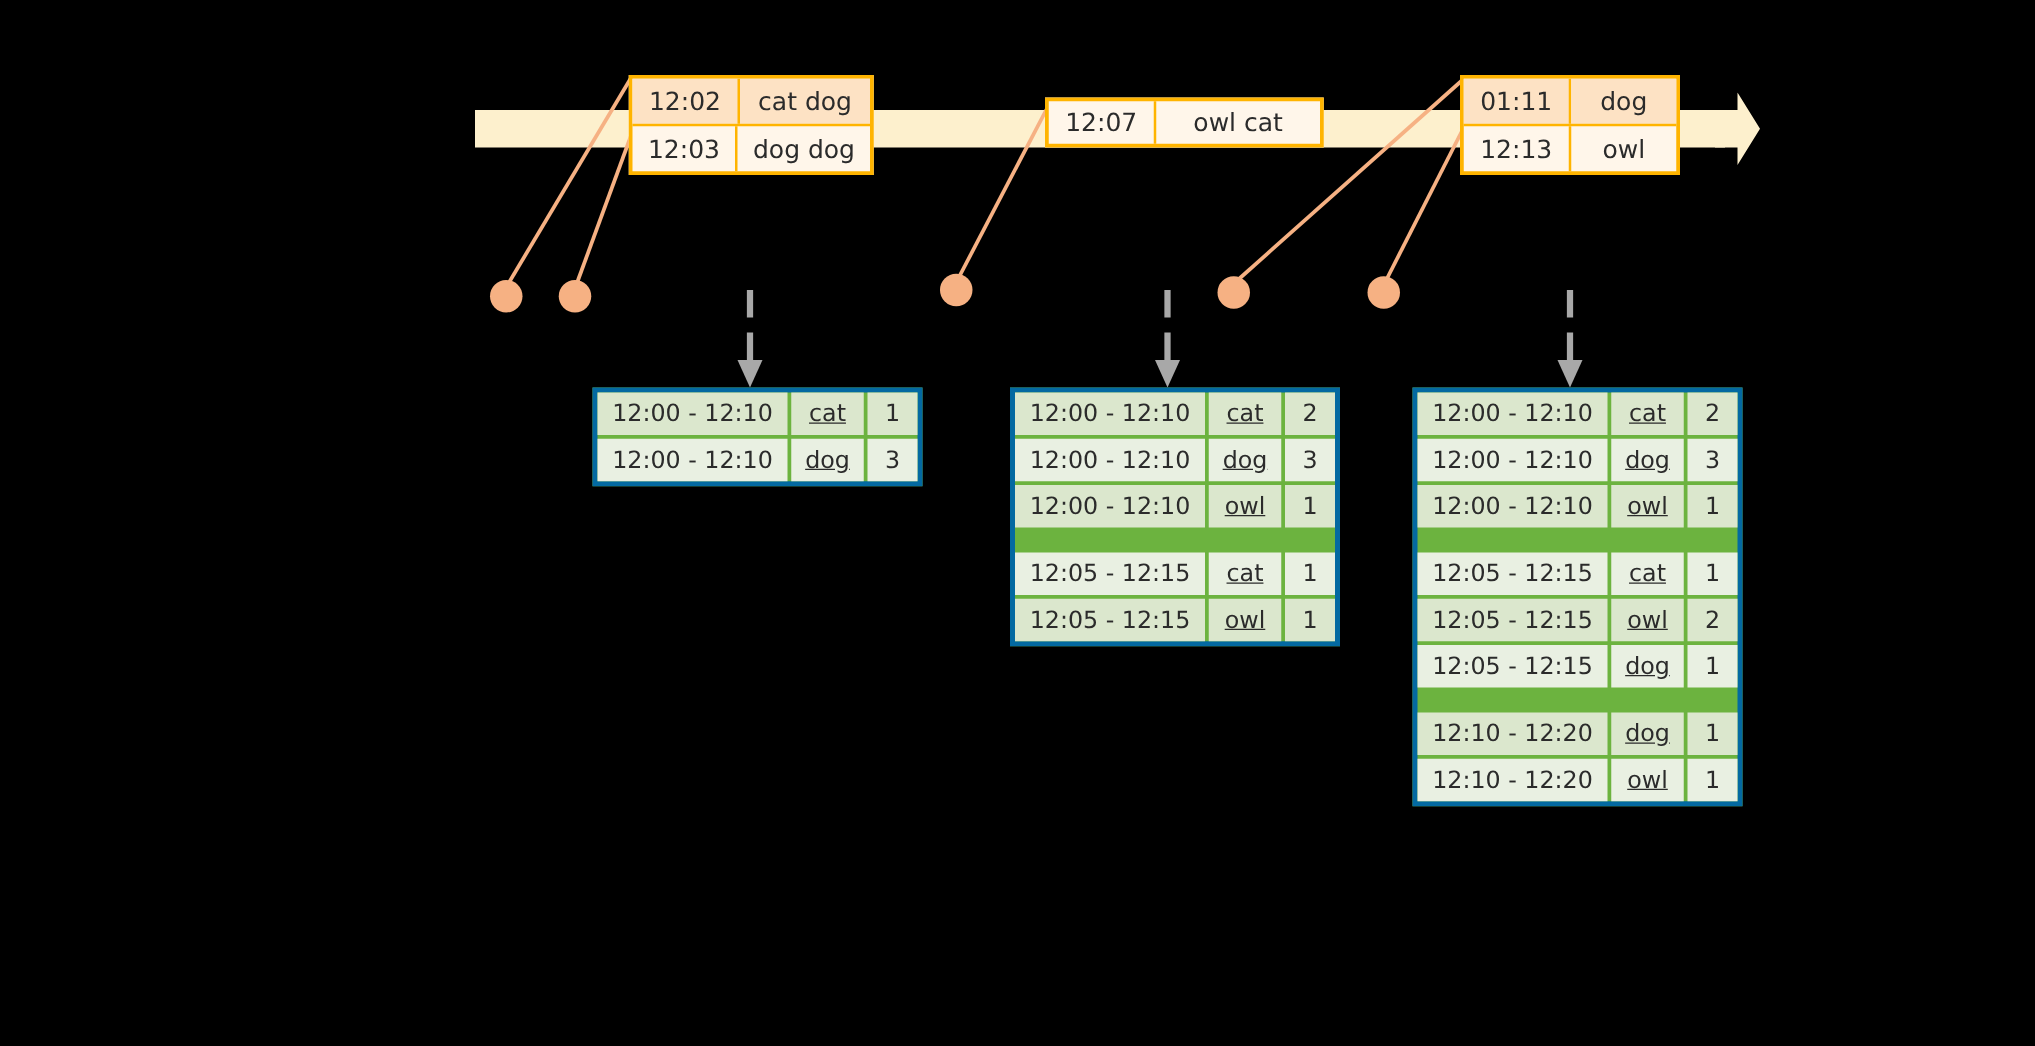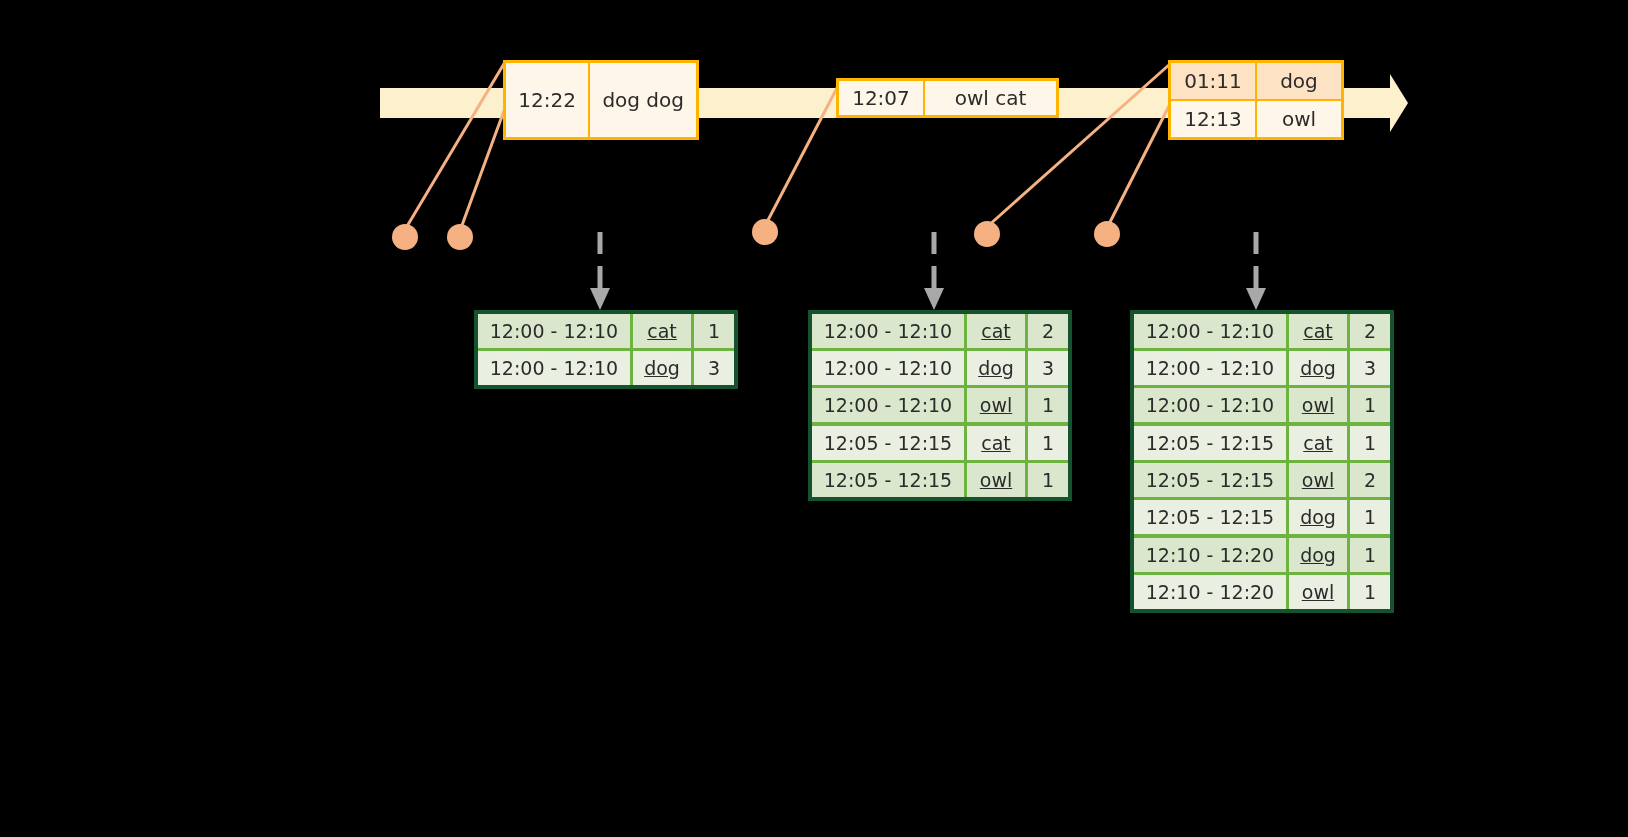--- a/index.html
+++ b/index.html
@@ -39,28 +39,28 @@
   
   .conn{position:absolute;left:0;top:0;width:1628px;height:837px;pointer-events:none;}
   .dot{
     position:absolute;width:26px;height:26px;border-radius:50%;
     background:#f6b183;
   }
 
   
   .tbl{
     position:absolute;
-    border:4px solid #14532d;
+    border:4px solid #0369a1;
     box-sizing:border-box;
     background:#6cb33f;
     display:flex;flex-direction:column;
     gap:3px;
   }
   .tgroup{display:flex;flex-direction:column;gap:3px;}
-  .tgroup + .tgroup{margin-top:1px;text-align:center;}
+  .tgroup + .tgroup{margin-top:17px;text-align:center;}
   .trow{display:flex;gap:3px;height:34px;}
   .trow .c{
     display:flex;align-items:center;justify-content:center;
     font-size:19px;color:#2b2b2b;white-space:nowrap;
     background:#e9f0e2;
   }
   .trow.alt .c{background:#dbe7cd;}
   .c-win{width:152px;}
   .c-key{width:58px;text-decoration:underline;}
   .c-cnt{width:40px;}
@@ -83,22 +83,26 @@
     <line x1="505" y1="62" x2="406" y2="228" stroke="#f6b183" stroke-width="3"></line>
     <line x1="505" y1="108" x2="461" y2="228" stroke="#f6b183" stroke-width="3"></line>
 
     <line x1="838" y1="86" x2="766" y2="224" stroke="#f6b183" stroke-width="3"></line>
 
     <line x1="1170" y1="64" x2="988" y2="226" stroke="#f6b183" stroke-width="3"></line>
     <line x1="1170" y1="104" x2="1108" y2="226" stroke="#f6b183" stroke-width="3"></line>
   </svg>
 
   <div class="ev" style="left:503px;top:60px;width:196px;height:80px;">
+    <div class="ev-row shade">
+      <div class="c ev-time">12:02</div>
+      <div class="c ev-val">cat dog</div>
+    </div>
     <div class="ev-row">
-      <div class="c ev-time">12:22</div>
+      <div class="c ev-time">12:03</div>
       <div class="c ev-val">dog dog</div>
     </div>
   </div>
 
   <div class="ev" style="left:836px;top:78px;width:223px;height:40px;">
     <div class="ev-row">
       <div class="c ev-time">12:07</div>
       <div class="c ev-val">owl cat</div>
     </div>
   </div>

